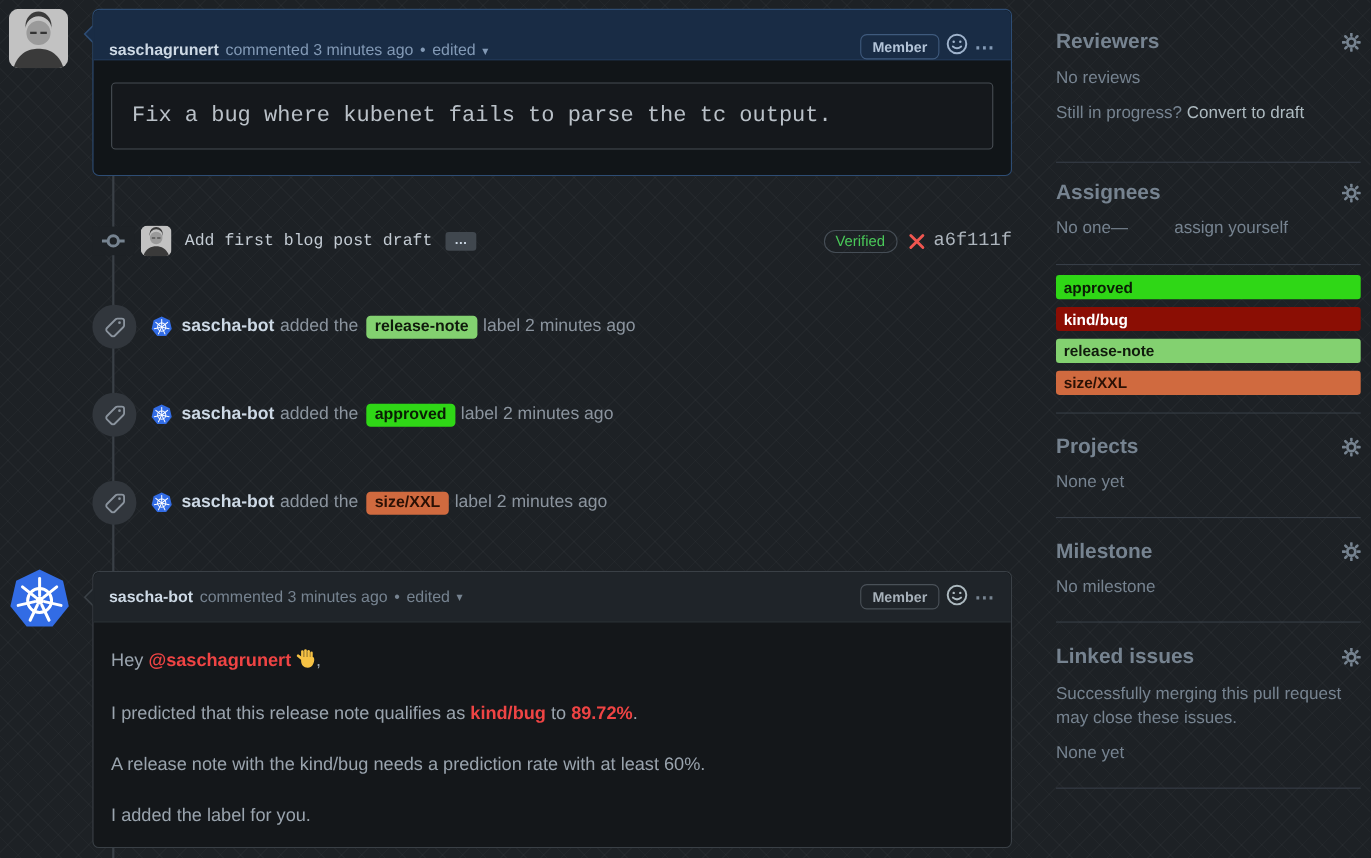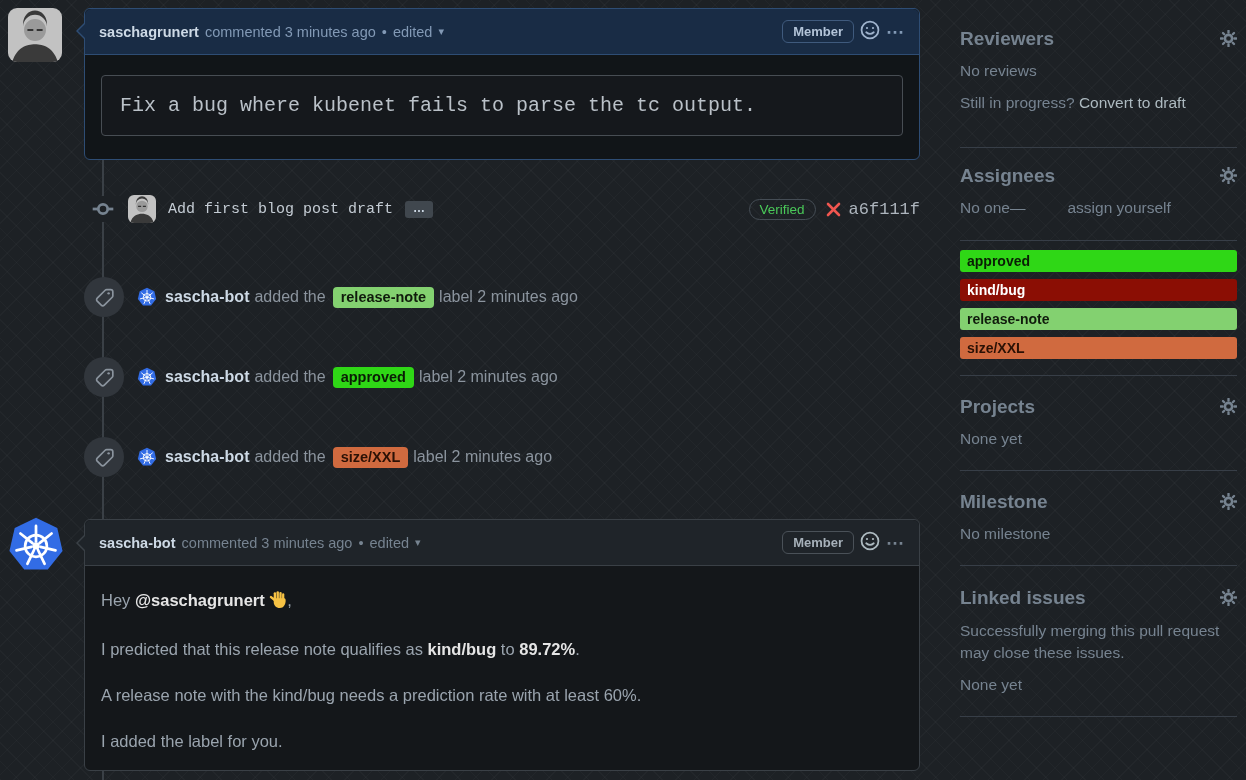--- a/index.html
+++ b/index.html
@@ -15,21 +15,21 @@
   
   .tl-line{position:absolute;left:102px;top:158px;width:2px;height:622px;background:#3a4046;z-index:0;}
 
   
   .avatar-lg{position:absolute;left:8px;top:8px;width:54px;height:54px;border-radius:9px;overflow:hidden;z-index:2;}
   .k8s-lg{position:absolute;left:7px;top:516px;width:58px;height:58px;z-index:2;}
 
   
   .comment{position:absolute;left:84px;width:834px;border-radius:6px;z-index:1;}
   .c1{top:8px;height:150px;border:1px solid #2e4d74;background:#111518;}
-  .c1 .chead{background:#192c45;border-bottom:1px solid #2e4d74;color:#8299b5;}
+  .c1 .chead{background:#192c45;border-bottom:1px solid #2e4d74;color:#8299b5;align-items:flex-end;}
   .c2{top:519px;height:250px;border:1px solid #3a4046;background:#14171a;}
   .c2 .chead{background:#1f2429;border-bottom:1px solid #3a4046;color:#768390;}
   .chead{height:45px;border-radius:6px 6px 0 0;display:flex;align-items:center;gap:6px;padding:0 14px;font-size:14.5px;position:relative;}
   .chead .author{font-weight:bold;color:#cdd9e5;}
   .chead .spacer{flex:1;}
   .member{border:1px solid #3f5a7d;color:#b3c4d8;font-weight:bold;font-size:13px;border-radius:6px;padding:3px 10px;}
   .c2 .member{border-color:#4a5158;color:#a7b1ba;}
   .kebab{font-size:18px;font-weight:bold;color:inherit;letter-spacing:1px;cursor:pointer;}
   .edited-dd{display:flex;align-items:center;gap:6px;cursor:pointer;}
   .caret{font-size:11px;}
@@ -37,25 +37,25 @@
   .c1 .arrow-o{left:-17px;top:14px;border-right-color:#2e4d74;}
   .c1 .arrow-i{left:-15px;top:14px;border-right-color:#192c45;}
   .c2 .arrow-o{left:-17px;top:15px;border-right-color:#3a4046;}
   .c2 .arrow-i{left:-15px;top:15px;border-right-color:#1f2429;}
 
   .c1 .cbody{padding:20px 16px;}
   .codeblock{border:1px solid #474d53;background:#15181c;border-radius:4px;padding:18px;font-size:20px;color:#bac1c8;}
 
   .c2 .cbody{padding:22px 16px 0 16px;font-size:16.5px;color:#9aa4ae;}
   .c2 .cbody p{margin:0 0 22px 0;line-height:24px;}
-  .c2 .cbody b{color:#e5e5e5;}
+  .c2 .cbody b{color:#ef4444;}
   .wave{display:inline-block;vertical-align:-3px;}
 
   
-  .commit-row{position:absolute;left:84px;top:193px;width:836px;height:32px;display:flex;align-items:center;z-index:1;}
+  .commit-row{position:absolute;left:84px;top:203px;width:836px;height:32px;display:flex;align-items:center;z-index:1;}
   .commit-icon-wrap{width:38px;height:26px;display:flex;align-items:center;justify-content:center;background:#1d2125;}
   .commit-av{width:28px;height:28px;border-radius:6px;overflow:hidden;margin-left:6px;}
   .commit-msg{margin-left:12px;font-size:15px;color:#c4ccd4;cursor:pointer;}
   .ellipsis-btn{margin-left:12px;background:#40474e;color:#cdd9e5;border-radius:3px;font-size:12px;font-weight:bold;padding:1px 8px 4px 8px;line-height:12px;cursor:pointer;}
   .verified{border:1px solid #454d55;color:#4ac959;border-radius:2em;padding:2px 10px;font-size:13.5px;cursor:pointer;}
   .sha{margin-left:8px;font-size:17px;color:#adb5bd;cursor:pointer;}
 
   
   .ev{position:absolute;left:84px;width:836px;height:40px;display:flex;align-items:center;font-size:16px;color:#8b949e;z-index:1;}
   .ev .badge{width:40px;height:40px;border-radius:50%;background:#31363c;display:flex;align-items:center;justify-content:center;}

